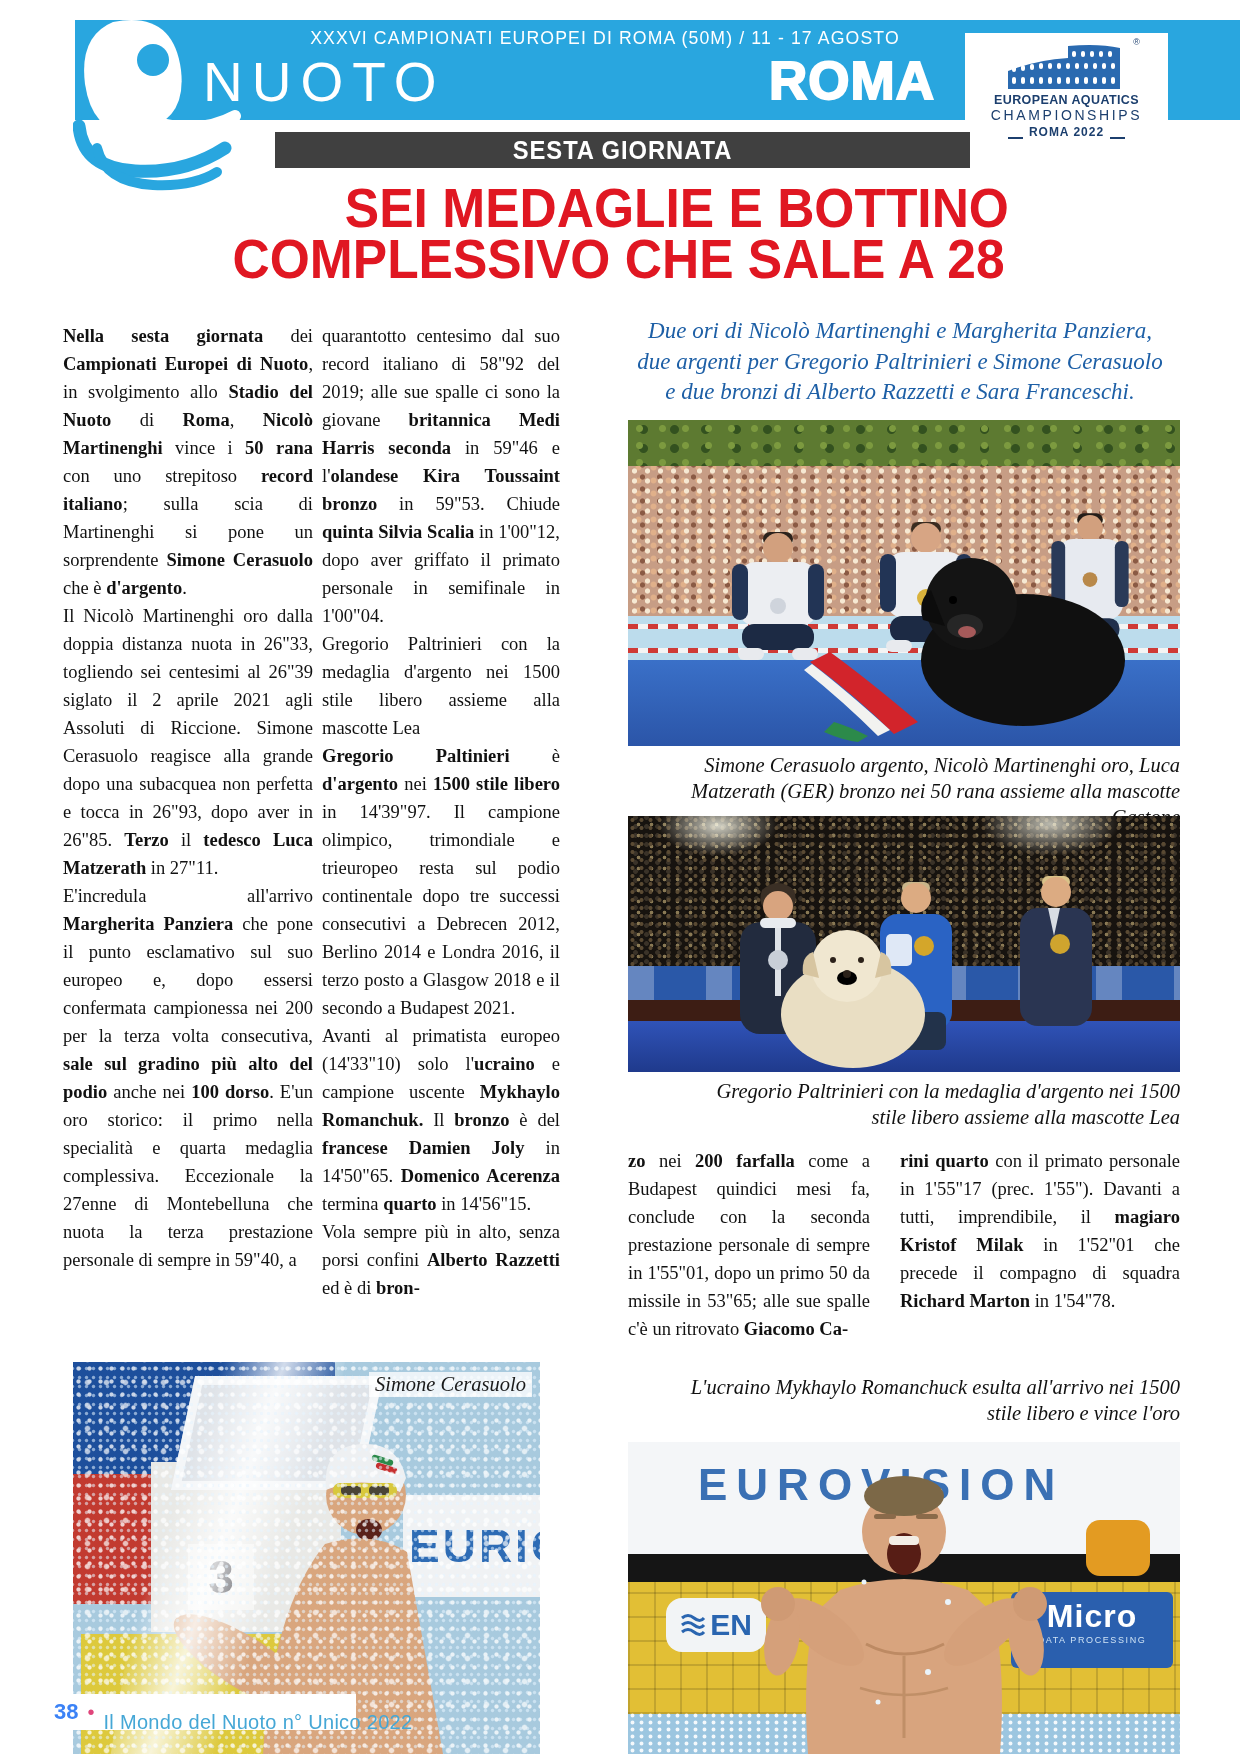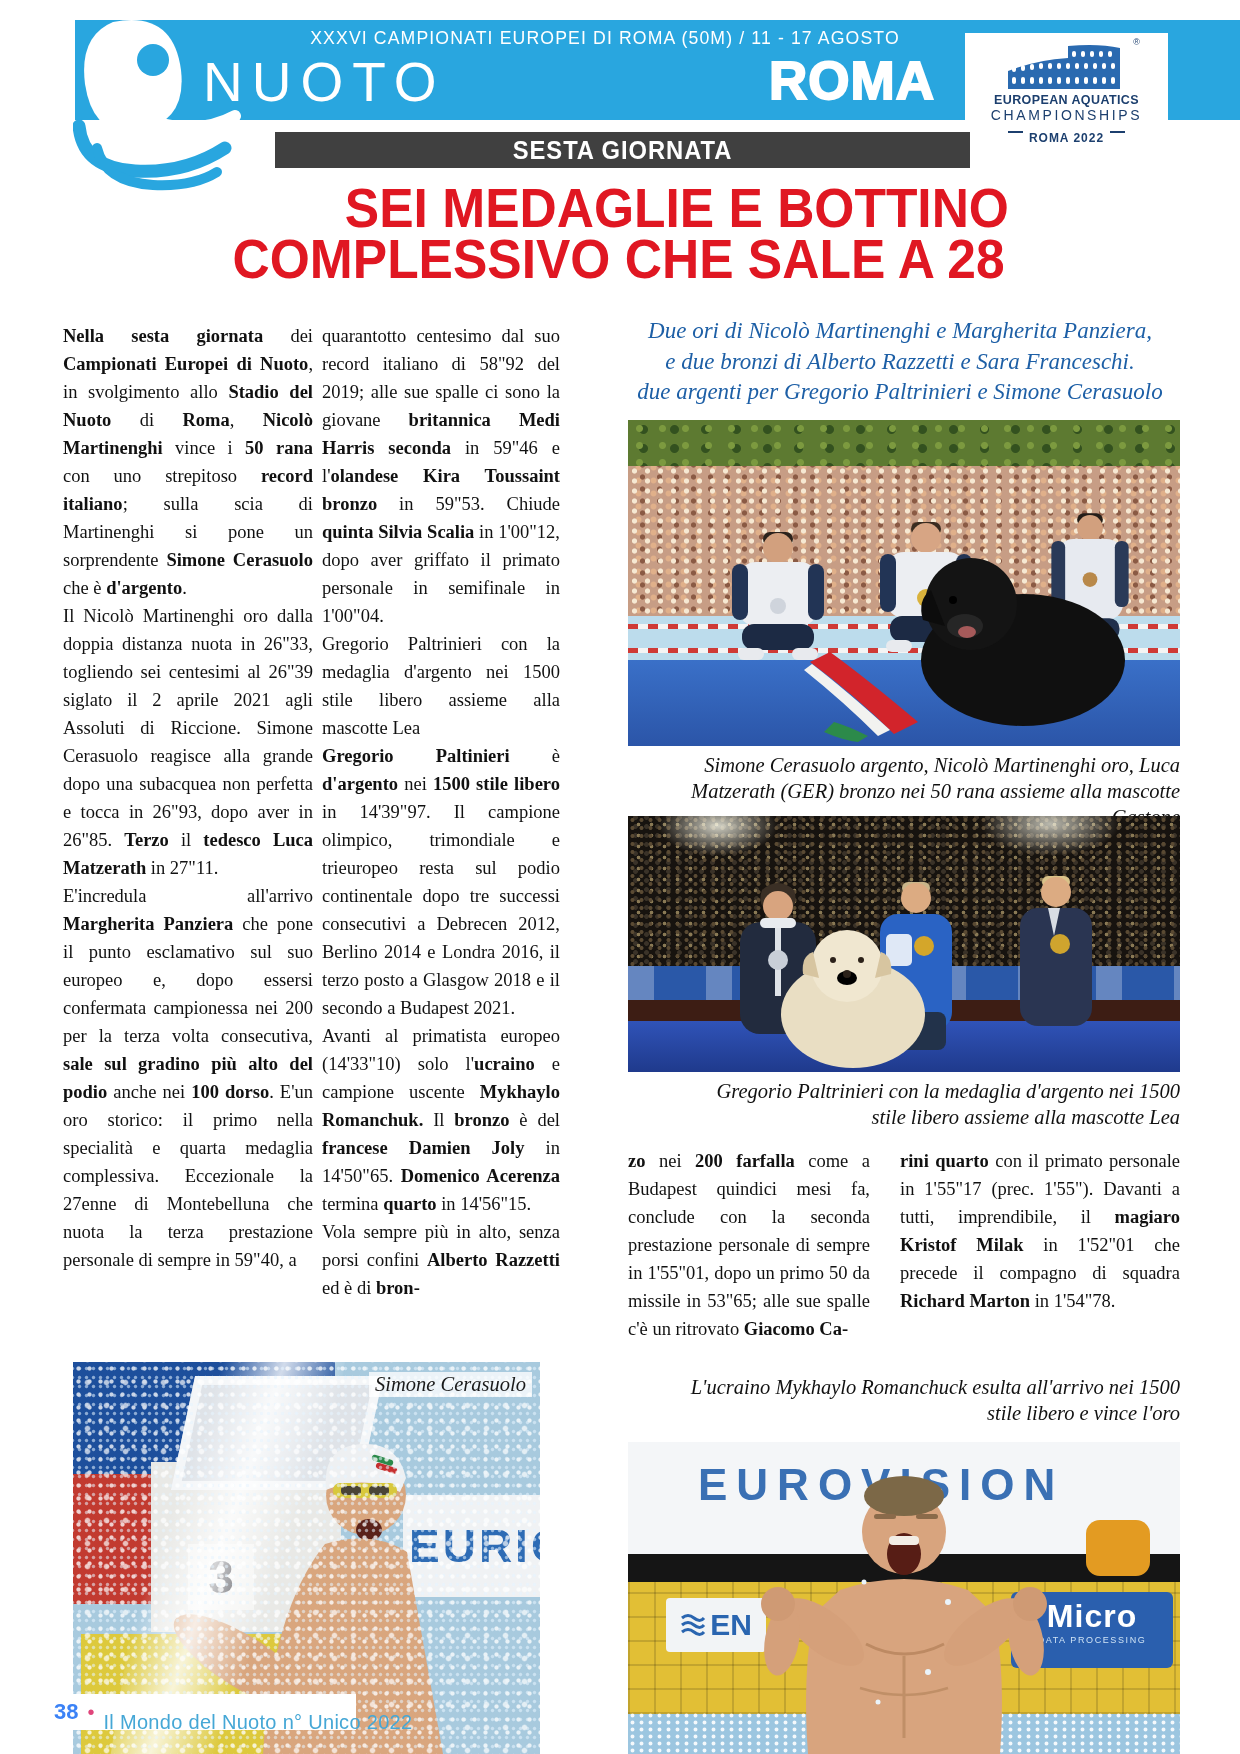--- a/index.html
+++ b/index.html
@@ -14,21 +14,21 @@
     font-size:55px;font-weight:400;letter-spacing:9px;}
   .city{left:690px;top:50px;width:245px;text-align:right;color:#fff;
     font-family:"Liberation Sans",sans-serif;font-size:53px;font-weight:700;
     -webkit-text-stroke:2px #fff;letter-spacing:1px;}
   .logo-box{left:965px;top:33px;width:203px;height:106px;background:#fff;text-align:center;}
   .logo-reg{position:absolute;right:28px;top:4px;font-family:"Liberation Sans",sans-serif;
     font-size:9px;color:#1c3f6e;}
   .logo-l1{margin-top:2px;font-family:"Liberation Sans",sans-serif;font-size:12.5px;
     font-weight:700;color:#1c3f6e;letter-spacing:.4px;}
   .logo-l2{font-family:"Liberation Sans",sans-serif;font-size:14px;color:#1c3f6e;letter-spacing:2.6px;}
-  .logo-l3row{display:flex;align-items:flex-start;justify-content:center;margin-top:8px;}
+  .logo-l3row{display:flex;align-items:flex-end;justify-content:center;margin-top:2px;}
   .dash{display:inline-block;width:15px;height:2px;background:#1c3f6e;margin:0 6px;}
   .logo-l3{font-family:"Liberation Sans",sans-serif;font-size:12px;font-weight:700;color:#1c3f6e;letter-spacing:1px;}
   .sesta-bar{left:275px;top:132px;width:695px;height:36px;background:#404040;
     display:flex;align-items:center;justify-content:center;}
   .sesta-text{color:#fff;font-family:"Liberation Sans",sans-serif;font-size:25px;
     font-weight:700;letter-spacing:1px;transform:scaleX(.95);}
   
   .headline{left:63px;top:182px;width:975px;text-align:right;color:#e01722;
     font-family:"Liberation Sans",sans-serif;font-weight:700;font-size:56px;line-height:51px;}
   .hl-line{display:inline-block;transform:scaleX(.92);transform-origin:center;white-space:nowrap;}
@@ -104,21 +104,21 @@
   .p3-cap{right:8px;top:10px;font-style:italic;font-size:20.5px;color:#1a1a1a;
     background:rgba(255,255,255,.78);padding:1px 6px;z-index:6;}
   
   .p4-banner{left:0;top:0;width:100%;height:112px;background:#f4f6f8;}
   .p4-banner span{position:absolute;left:70px;top:18px;font-family:"Liberation Sans",sans-serif;
     font-size:44px;font-weight:700;color:#3a70b4;letter-spacing:9px;white-space:nowrap;}
   .p4-black{left:0;top:112px;width:100%;height:28px;background:#151515;}
   .p4-boards{left:0;top:140px;width:100%;height:132px;background-color:#e2bf35;
     background-image:repeating-linear-gradient(90deg,rgba(0,0,0,.14) 0 2px,transparent 2px 26px),
       repeating-linear-gradient(0deg,rgba(0,0,0,.14) 0 2px,transparent 2px 24px);}
-  .p4-len{left:38px;top:156px;width:100px;height:54px;background:#f2f4f6;border-radius:4px;
+  .p4-len{left:38px;top:156px;width:100px;height:54px;background:#f2f4f6;border-radius:16px;
     display:flex;align-items:center;justify-content:center;gap:4px;}
   .p4-len-text{font-family:"Liberation Sans",sans-serif;font-size:30px;font-weight:700;color:#2a65b0;}
   .p4-sponsor{left:383px;top:150px;width:162px;height:76px;background:#2a5fae;border-radius:6px;
     text-align:center;overflow:hidden;}
   .p4-sponsor-main{margin-top:6px;font-family:"Liberation Sans",sans-serif;font-size:32px;
     font-weight:700;color:#fff;letter-spacing:1px;}
   .p4-sponsor-sub{font-family:"Liberation Sans",sans-serif;font-size:9px;color:#cfe3f5;letter-spacing:1.6px;}
   .p4-orange{left:458px;top:78px;width:64px;height:56px;background:#e39b22;border-radius:14px;}
   .p4-water{left:0;top:270px;width:100%;height:42px;background:linear-gradient(#9ec6dc,#7fb0cc);
     background-image:radial-gradient(circle,rgba(255,255,255,.9) 1.4px,transparent 2.4px);
@@ -198,22 +198,22 @@
   <span class="sesta-text">SESTA GIORNATA</span>
 </div>
 
 <div class="abs headline">
   <span class="hl-line">SEI MEDAGLIE E BOTTINO</span><br>
   <span class="hl-line">COMPLESSIVO CHE SALE A 28</span>
 </div>
 
 <div class="abs intro">
   <div>Due ori di Nicolò Martinenghi e Margherita Panziera,</div>
+  <div>due argenti per Gregorio Paltrinieri e Simone Cerasuolo</div>
   <div>e due bronzi di Alberto Razzetti e Sara Franceschi.</div>
-  <div>due argenti per Gregorio Paltrinieri e Simone Cerasuolo</div>
 </div>
 
 <div class="abs body-col col1">
     <p><span class="b">Nella sesta giornata</span><span> dei </span><span class="b">Campionati Europei di Nuoto</span><span>, in svolgimento allo </span><span class="b">Stadio del Nuoto</span><span> di </span><span class="b">Roma</span><span>, </span><span class="b">Nicolò Martinenghi</span><span> vince i </span><span class="b">50 rana</span><span> con uno strepitoso </span><span class="b">record italiano</span><span>; sulla scia di Martinenghi si pone un sorprendente </span><span class="b">Simone Cerasuolo</span><span> che è </span><span class="b">d'argento</span><span>.</span></p>
     <p><span>Il Nicolò Martinenghi oro dalla doppia distanza nuota in 26"33, togliendo sei centesimi al 26"39 siglato il 2 aprile 2021 agli Assoluti di Riccione. Simone Cerasuolo reagisce alla grande dopo una subacquea non perfetta e tocca in 26"93, dopo aver in 26"85. </span><span class="b">Terzo</span><span> il </span><span class="b">tedesco Luca Matzerath</span><span> in 27"11.</span></p>
     <p><span>E'incredula all'arrivo </span><span class="b">Margherita Panziera</span><span> che pone il punto esclamativo sul suo europeo e, dopo essersi confermata campionessa nei 200 per la terza volta consecutiva, </span><span class="b">sale sul gradino più alto del podio</span><span> anche nei </span><span class="b">100 dorso</span><span>. E'un oro storico: il primo nella specialità e quarta medaglia complessiva. Eccezionale la 27enne di Montebelluna che nuota la terza prestazione personale di sempre in 59"40, a</span></p>
   </div>
 <div class="abs body-col col2">
     <p><span>quarantotto centesimo dal suo record italiano di 58"92 del 2019; alle sue spalle ci sono la giovane </span><span class="b">britannica Medi Harris seconda</span><span> in 59"46 e l'</span><span class="b">olandese Kira Toussaint bronzo</span><span> in 59"53. Chiude </span><span class="b">quinta Silvia Scalia</span><span> in 1'00"12, dopo aver griffato il primato personale in semifinale in 1'00"04.</span></p>
     <p><span>Gregorio Paltrinieri con la medaglia d'argento nei 1500 stile libero assieme alla mascotte Lea</span></p>

